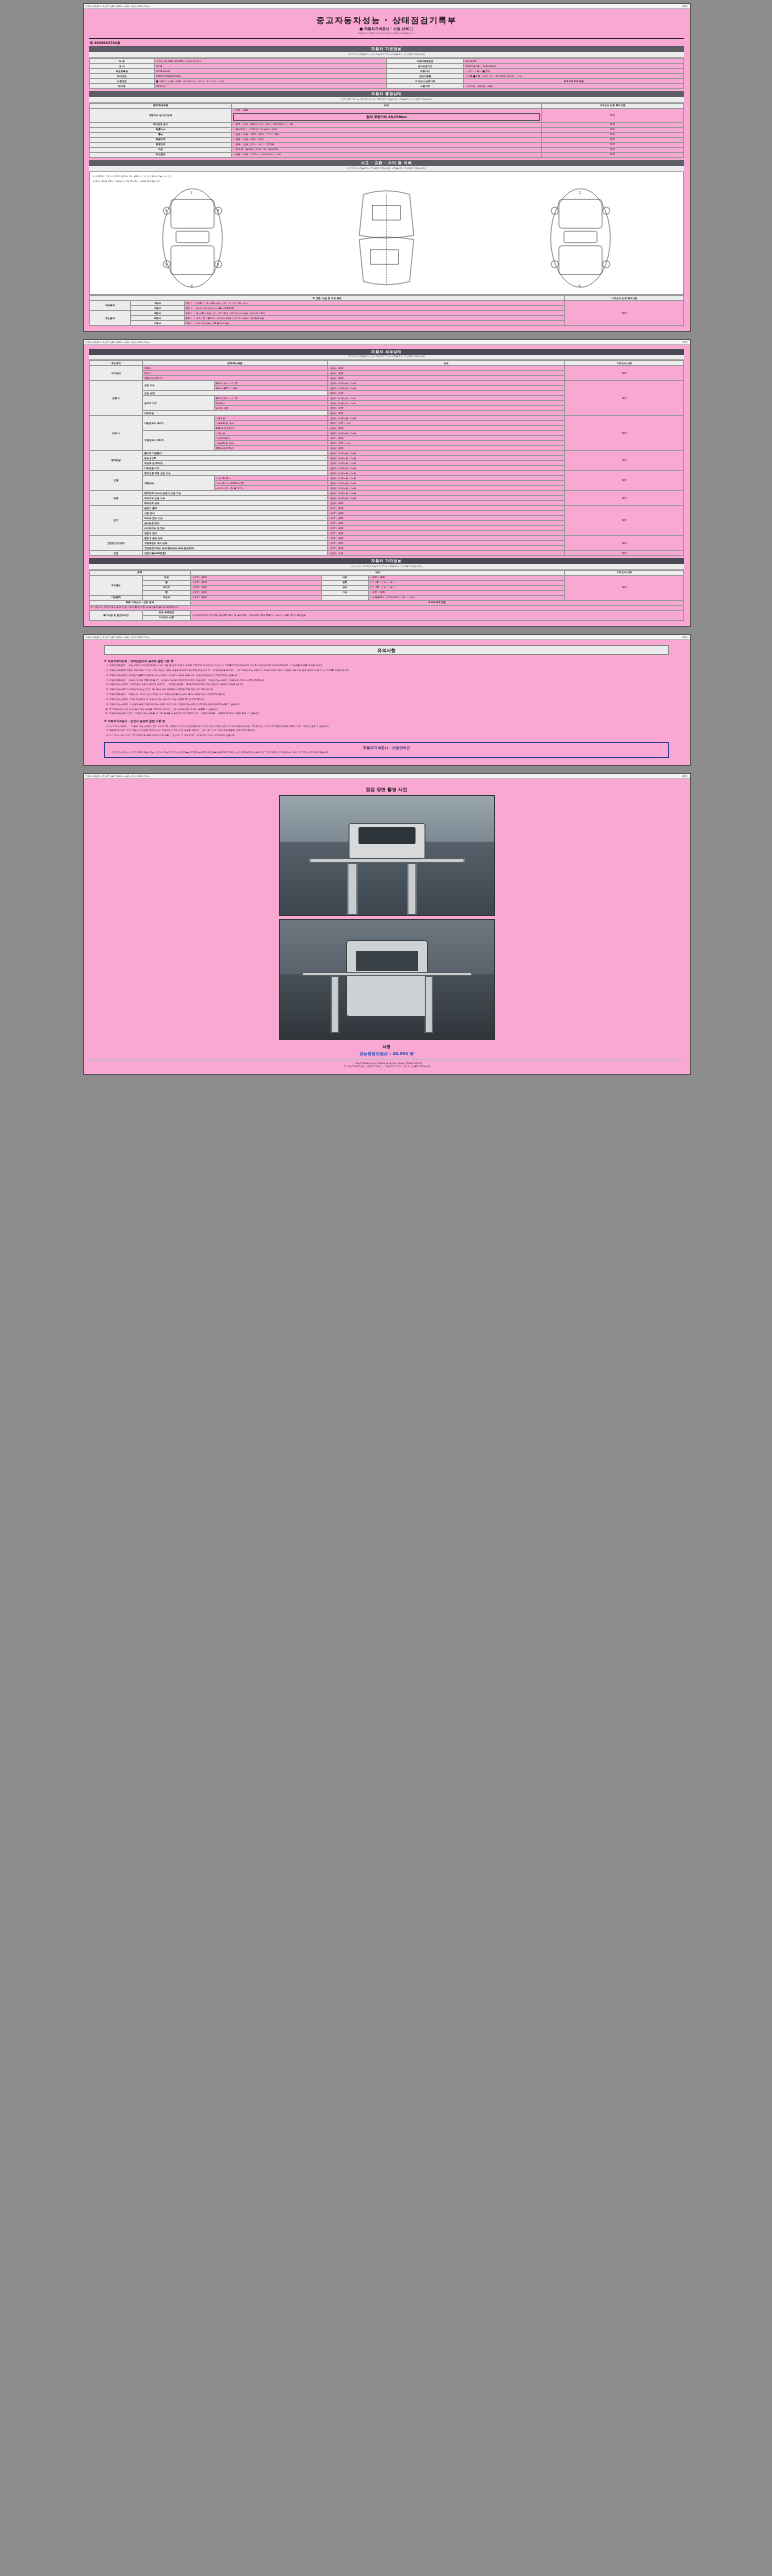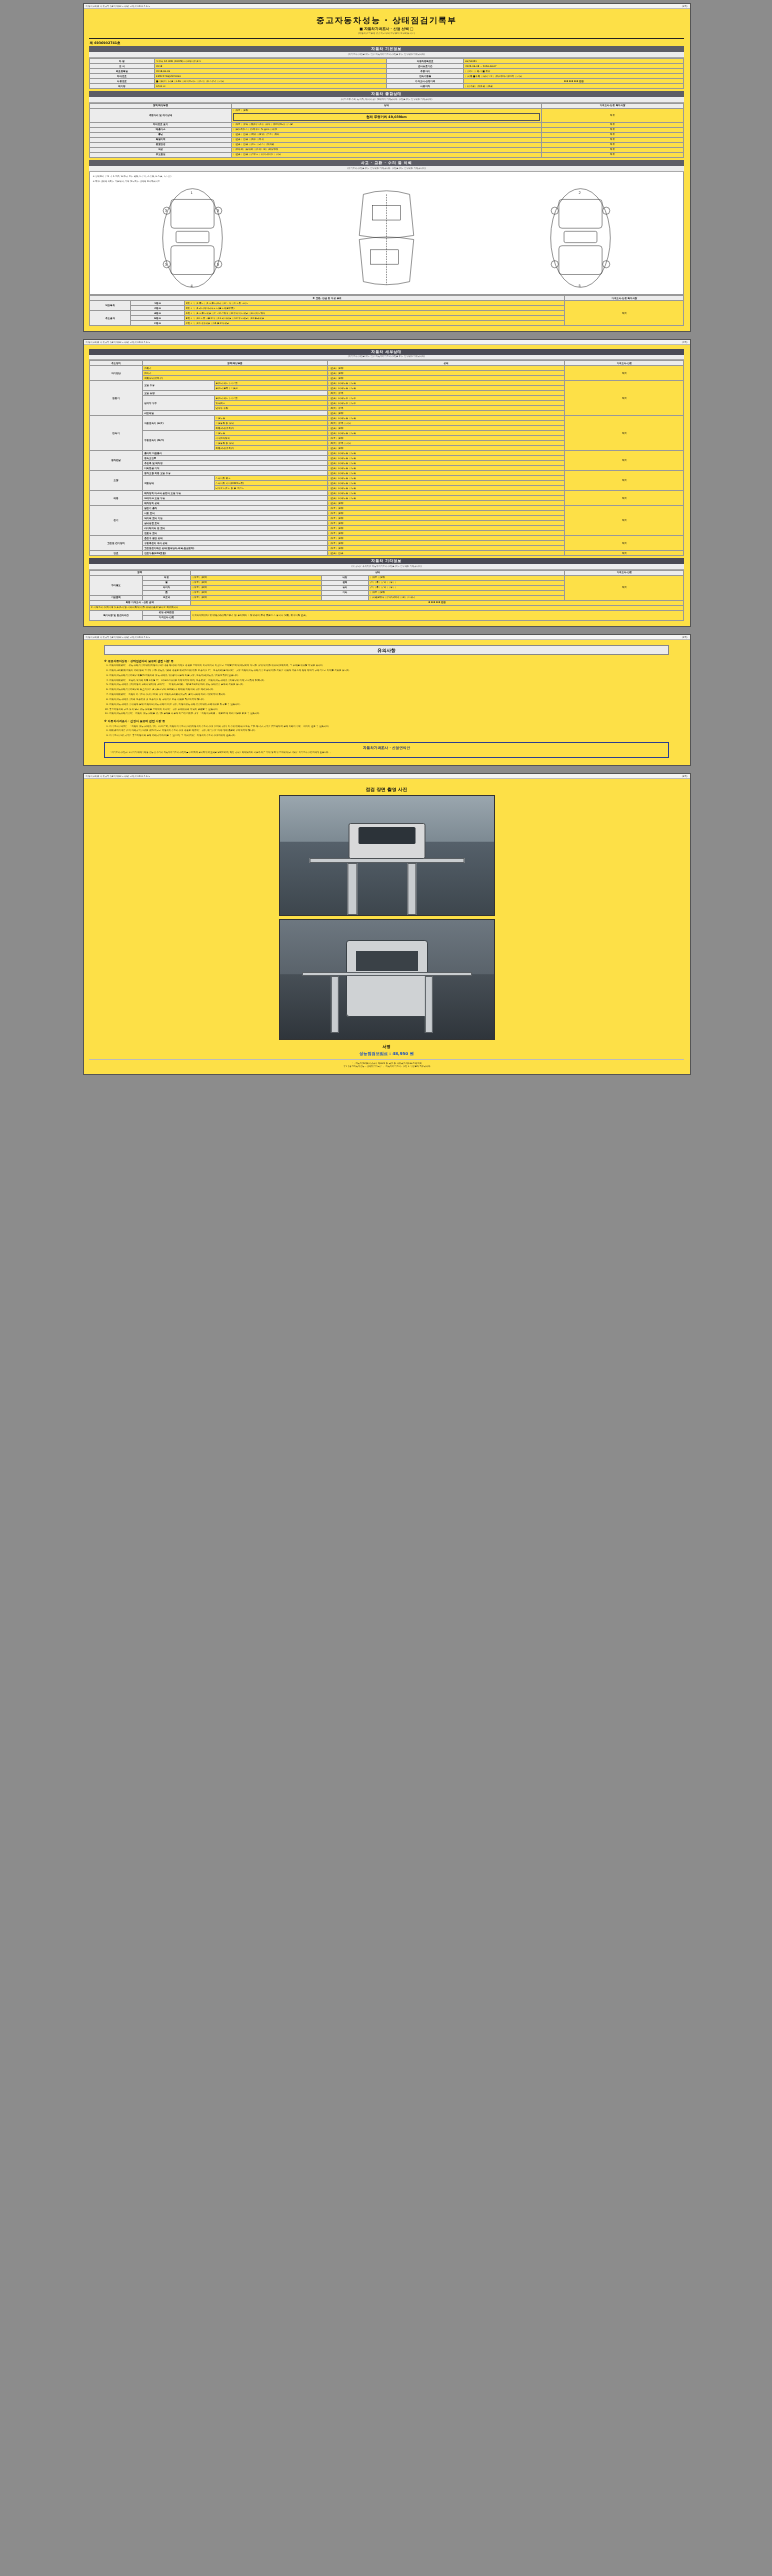--- a/index.html
+++ b/index.html
@@ -11,21 +11,21 @@
     color: #111;
   }
   .page {
     width: 773px;
     margin: 0 auto;
     padding: 3.1px 0 10.3px 0;
   }
   .sheet {
     width: 608px;
     margin: 0 auto 7.2px auto;
-    background: #fde047;
+    background: #f9a8d4;
     border: 0.5px solid #555;
     padding: 0;
     position: relative;
   }
   .sheet-topbar {
     display: flex;
     justify-content: space-between;
     font-size: 2.3px;
     color: #444;
     padding: 0.5px 2.1px;

